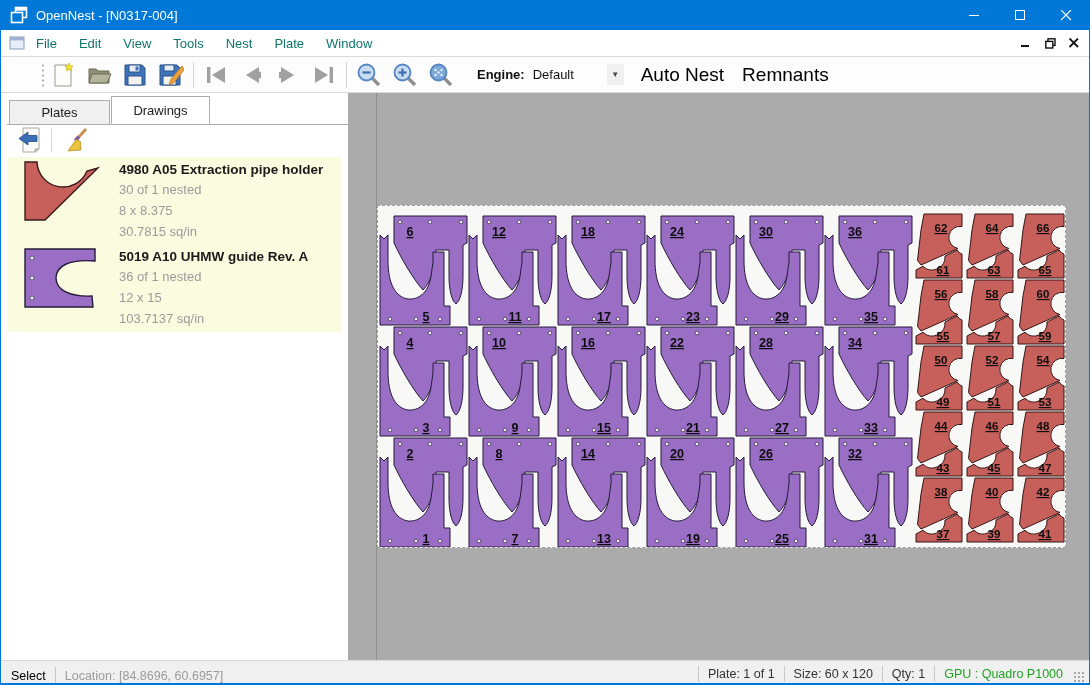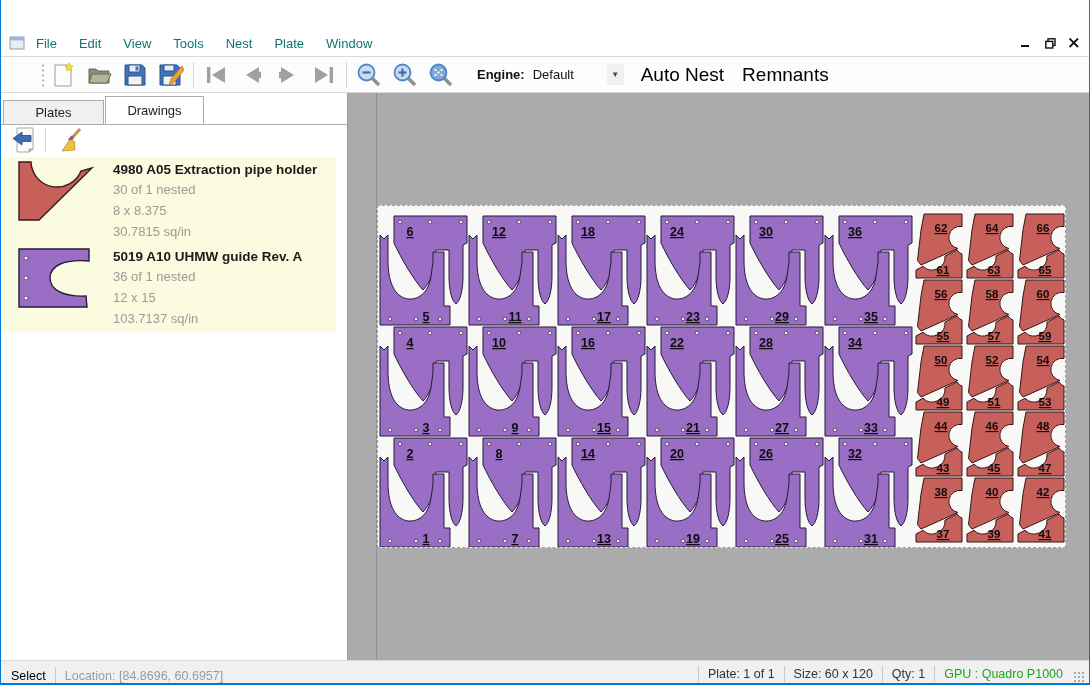--- a/index.html
+++ b/index.html
@@ -31,21 +31,21 @@
           background-size:4px 5px; }
   .tbtn { width:36px; height:30px; display:flex; align-items:center; justify-content:center; }
   .tsep { width:1px; height:26px; background:#D4D4D4; margin:0 4px; }
   .engine-label { font-size:13px; font-weight:bold; color:#111; margin-left:18px; }
   .engine-value { font-size:13px; color:#111; margin-left:8px; width:72px; }
   .combo-arrow { width:17px; height:21px; background:#F0F0F0; display:flex; align-items:center;
                  justify-content:center; font-size:8px; color:#444; margin-left:2px; }
   .tbtn-text { font-size:19px; color:#000000; padding:6px 9px; }
 
   
-  .panel { position:absolute; left:0; top:93px; width:347px; height:567px; background:#fff;
+  .panel { position:absolute; left:6px; top:93px; width:347px; height:567px; background:#fff;
            border-right:1px solid #9B9B9B; }
   .tabstrip { position:absolute; left:0; top:2px; height:28px; width:100%; }
   .tab { position:absolute; font-size:13px; color:#222; text-align:center;
          border:1px solid #ACACAC; }
   .tab-plates { left:2px; top:5px; width:101px; height:24px; line-height:23px; background:#F0F0F0; border-bottom:none;}
   .tab-drawings { left:104px; top:1px; width:99px; height:28px; line-height:27px; background:#fff; border-bottom:1px solid #fff; }
   .tabline { position:absolute; left:0; top:29px; width:100%; height:1px; background:#ACACAC; }
   .panel-tools { position:absolute; left:0; top:30px; width:100%; height:34px; display:flex; align-items:center; }
   .ptbtn { width:34px; height:30px; display:flex; align-items:center; justify-content:center; margin-left:6px; }
   .ptsep { width:1px; height:24px; background:#D4D4D4; margin-left:4px; margin-right:2px; }
@@ -80,20 +80,45 @@
   .gripdots { width:12px; height:12px; margin:6px 4px 0 10px;
           background-image:radial-gradient(circle,#A9A9A9 1px,transparent 1.2px);
           background-size:4px 4px; }
   .bottomedge { position:absolute; left:0; top:683px; width:100%; height:2px; background:#0078D7; }
 </style>
 </head>
 <body>
 
 <div class="app">
 
+  <div class="titlebar">
+    <svg class="appicon" viewBox="0 0 18 18">
+      <rect x="5.5" y="1.5" width="11" height="10" fill="none" stroke="#fff" stroke-width="1.6"></rect>
+      <rect x="5.5" y="1.5" width="11" height="3.2" fill="#fff"></rect>
+      <rect x="1.5" y="6.5" width="11" height="10" fill="#0078D7" stroke="#fff" stroke-width="1.6"></rect>
+    </svg>
+    <span class="title">OpenNest - [N0317-004]</span>
+    <div class="winbtns">
+      <div class="winbtn">
+        <svg width="11" height="11" viewBox="0 0 11 11">
+            <line x1="0" y1="5.5" x2="10" y2="5.5" stroke="#fff" stroke-width="1"></line>
+          </svg>
+      </div>
+      <div class="winbtn">
+        <svg width="11" height="11" viewBox="0 0 11 11">
+            <rect x="0.5" y="0.5" width="9" height="9" fill="none" stroke="#fff" stroke-width="1"></rect>
+          </svg>
+      </div>
+      <div class="winbtn">
+        <svg width="11" height="11" viewBox="0 0 11 11">
+            <path d="M0,0 L10,10 M10,0 L0,10" stroke="#fff" stroke-width="1.2"></path>
+          </svg>
+      </div>
+    </div>
+  </div>
 
   <div class="menubar">
     <svg class="mdiicon" viewBox="0 0 16 16">
       <rect x="1" y="2" width="14" height="12" fill="#E8EEF7" stroke="#8A9BB8"></rect>
       <rect x="1" y="2" width="14" height="3.4" fill="#9FB4D4"></rect>
     </svg>
     <span class="menuitem">File</span>
     <span class="menuitem">Edit</span>
     <span class="menuitem">View</span>
     <span class="menuitem">Tools</span>

